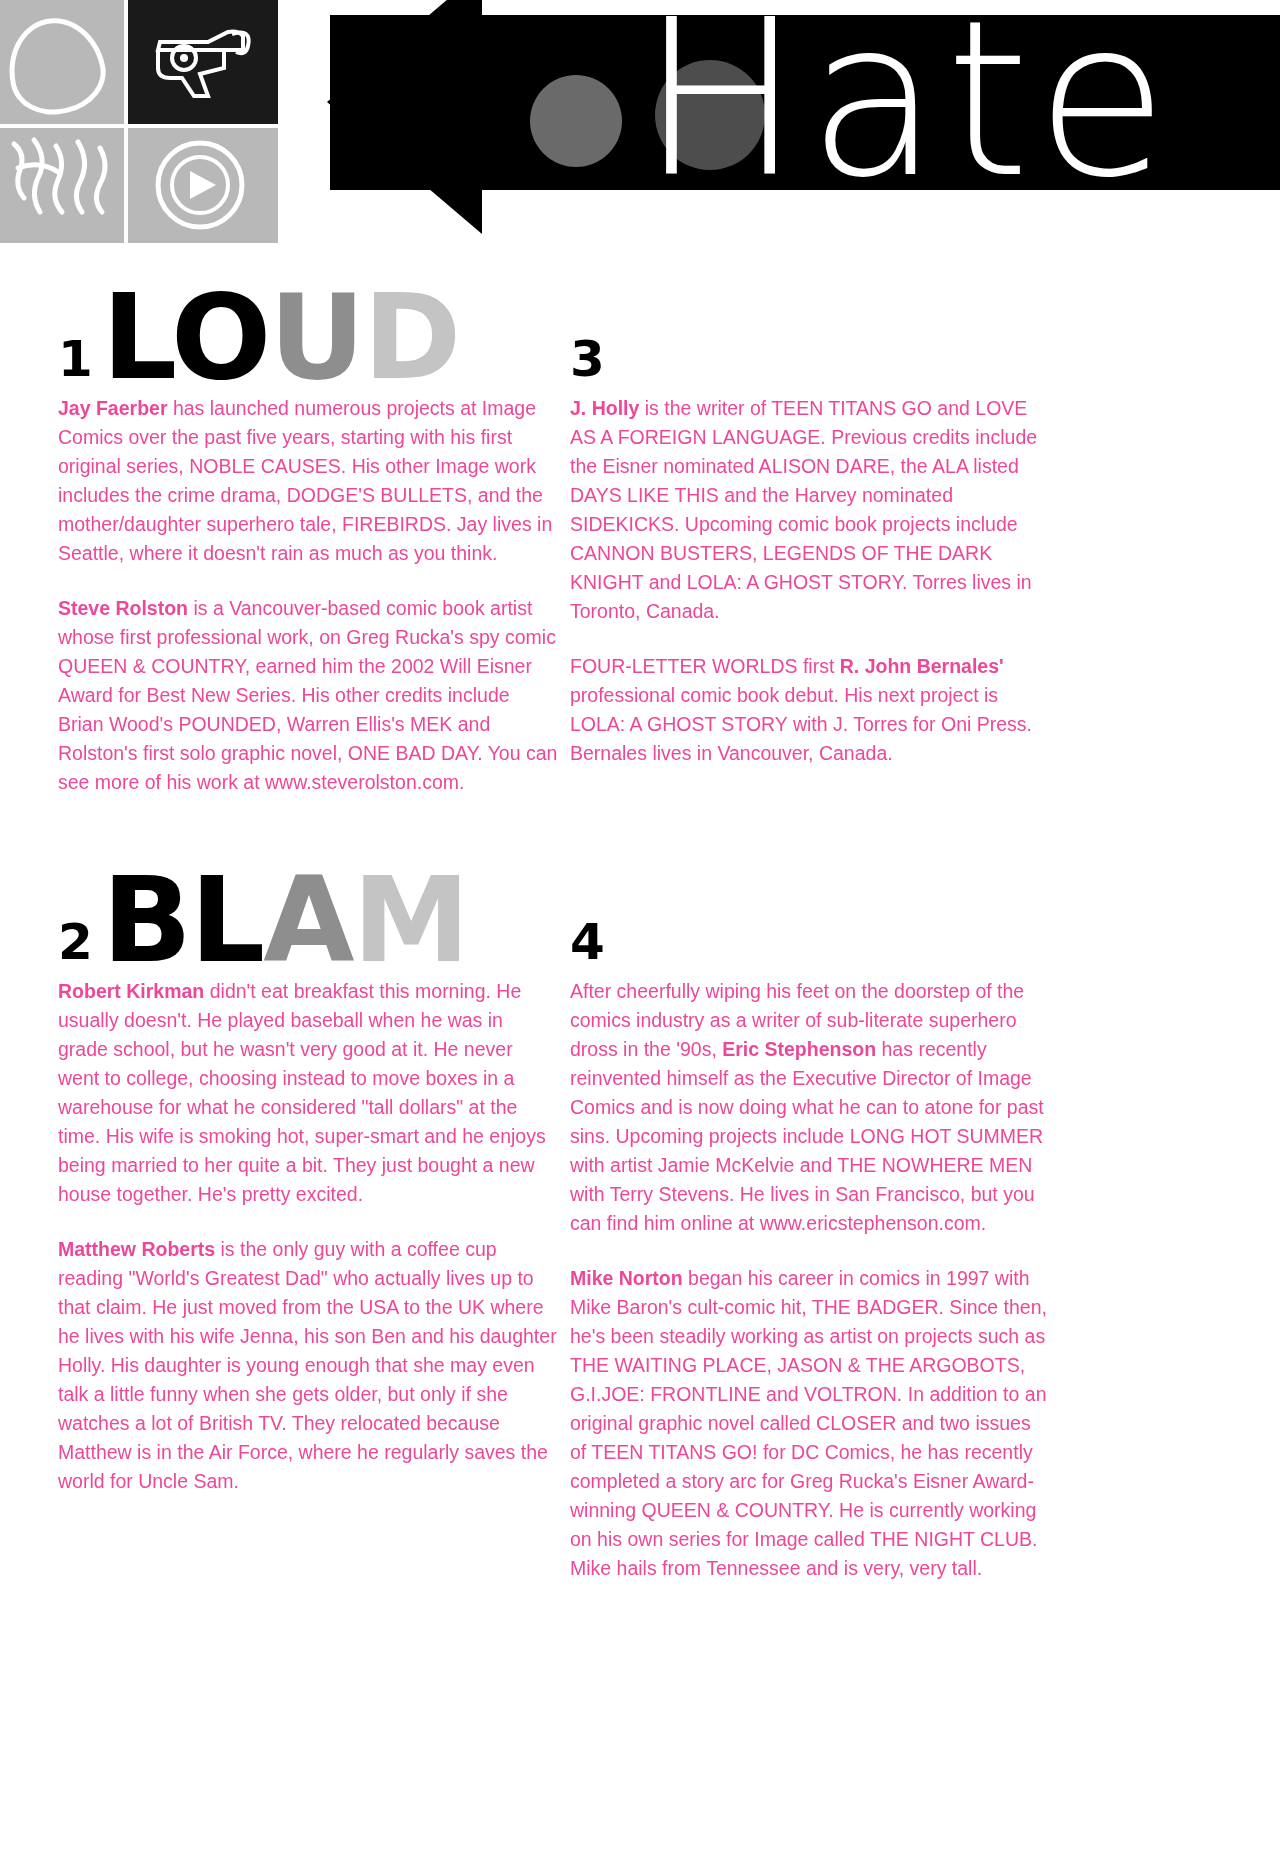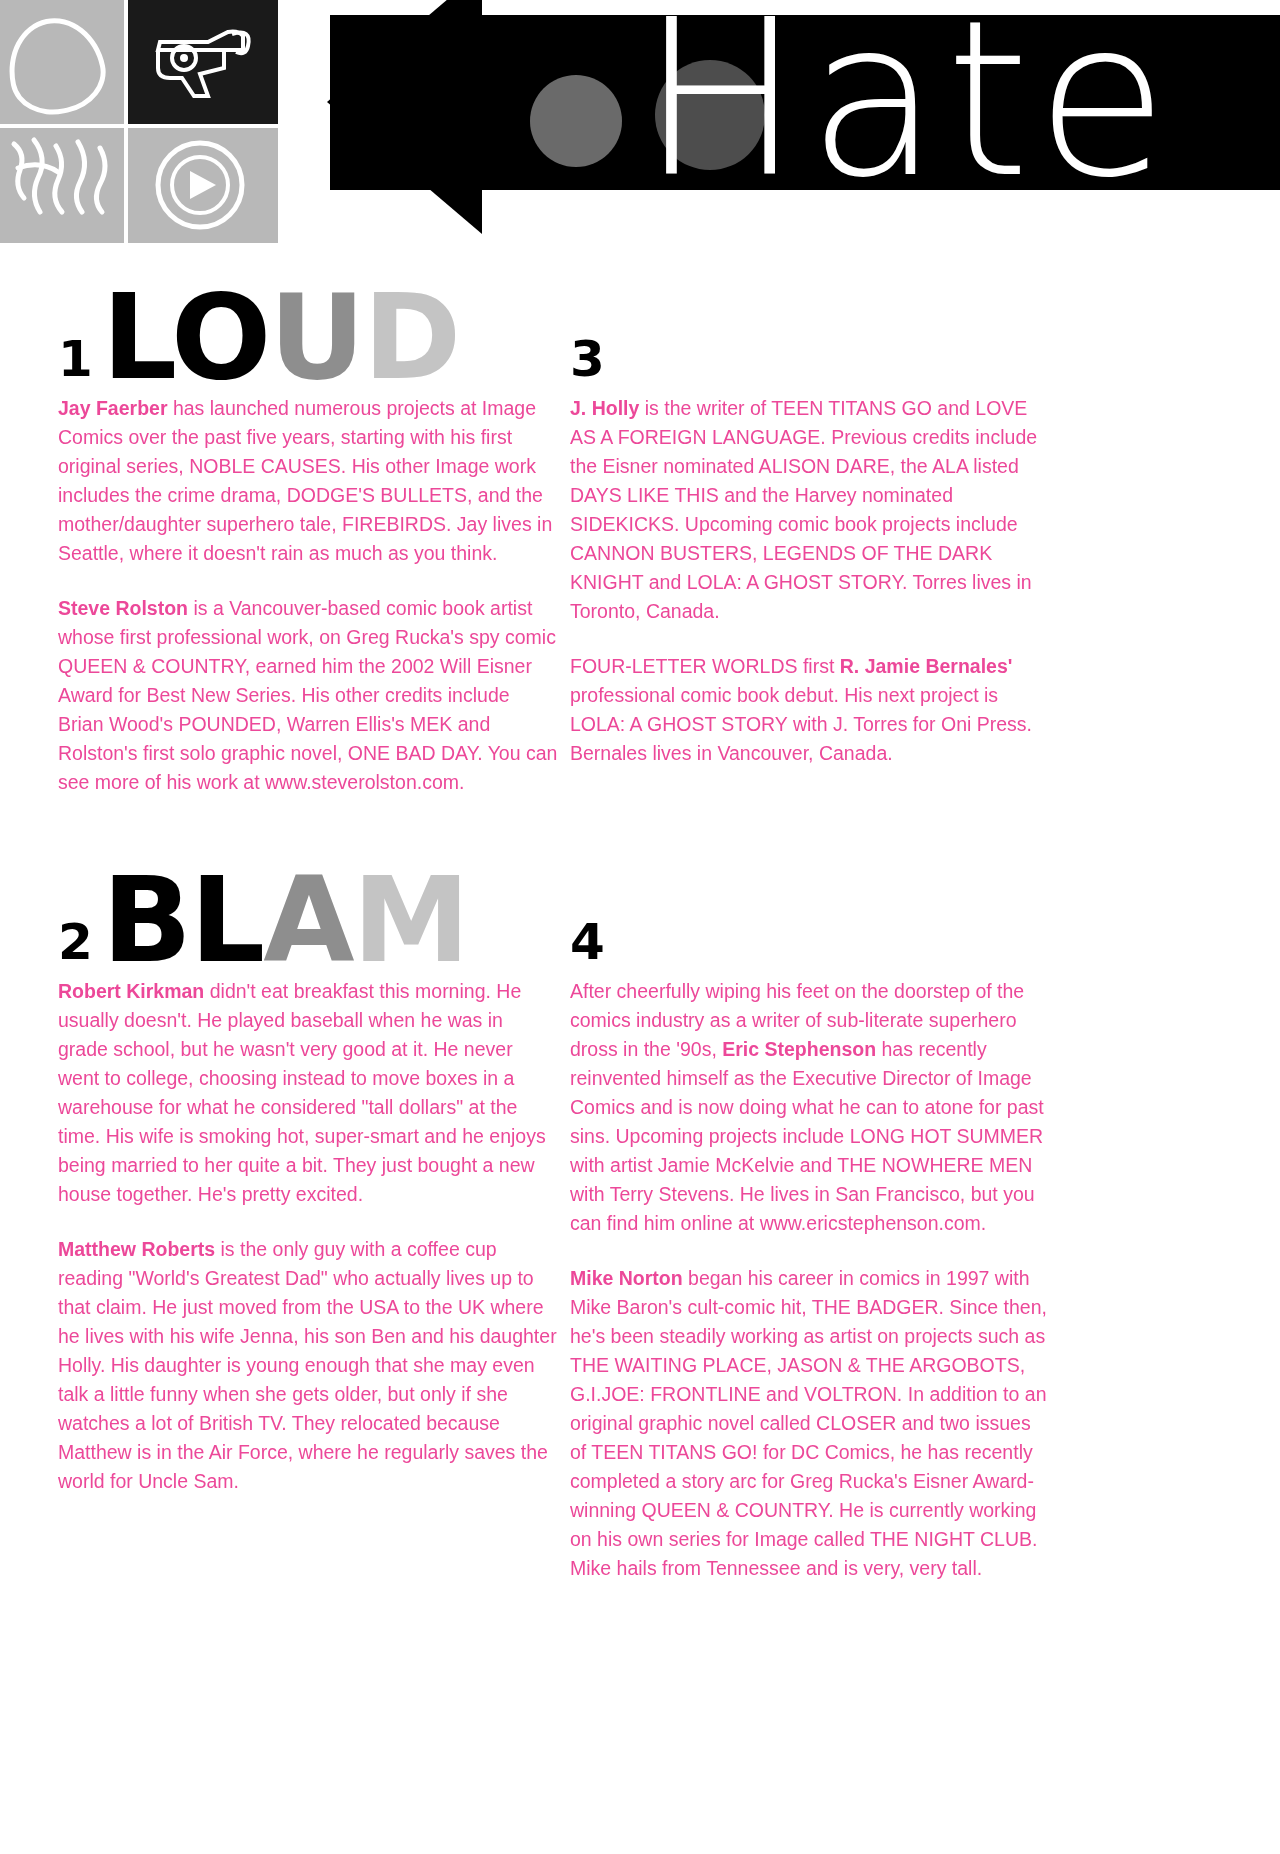--- a/index.html
+++ b/index.html
@@ -208,21 +208,21 @@
   </div>
   <p class="para"><b>Robert Kirkman</b><span> didn't eat breakfast this morning. He usually doesn't. He played baseball when he was in grade school, but he wasn't very good at it. He never went to college, choosing instead to move boxes in a warehouse for what he considered "tall dollars" at the time. His wife is smoking hot, super-smart and he enjoys being married to her quite a bit. They just bought a new house together. He's pretty excited.</span></p>
   <p class="para"><b>Matthew Roberts</b><span> is the only guy with a coffee cup reading "World's Greatest Dad" who actually lives up to that claim. He just moved from the USA to the UK where he lives with his wife Jenna, his son Ben and his daughter Holly. His daughter is young enough that she may even talk a little funny when she gets older, but only if she watches a lot of British TV. They relocated because Matthew is in the Air Force, where he regularly saves the world for Uncle Sam.</span></p>
 </div>
 
 <div class="col col-right block-2">
   <div class="heading">
     <div class="num">3</div>
   </div>
   <p class="para"><b>J. Holly</b><span> is the writer of TEEN TITANS GO and LOVE AS A FOREIGN LANGUAGE. Previous credits include the Eisner nominated ALISON DARE, the ALA listed DAYS LIKE THIS and the Harvey nominated SIDEKICKS. Upcoming comic book projects include CANNON BUSTERS, LEGENDS OF THE DARK KNIGHT and LOLA: A GHOST STORY. Torres lives in Toronto, Canada.</span></p>
-  <p class="para"><span>FOUR-LETTER WORLDS first </span><b>R. Jamie Bernales'</b><span> professional comic book debut. His next project is LOLA: A GHOST STORY with J. Torres for Oni Press. Bernales lives in Vancouver, Canada.</span></p>
+  <p class="para"><span>FOUR-LETTER WORLDS first </span><b>R. John Bernales'</b><span> professional comic book debut. His next project is LOLA: A GHOST STORY with J. Torres for Oni Press. Bernales lives in Vancouver, Canada.</span></p>
 </div>
 
 <div class="col col-right block-4">
   <div class="heading">
     <div class="num">4</div>
   </div>
   <p class="para"><span>After cheerfully wiping his feet on the doorstep of the comics industry as a writer of sub-literate superhero dross in the '90s, </span><b>Eric Stephenson</b><span> has recently reinvented himself as the Executive Director of Image Comics and is now doing what he can to atone for past sins. Upcoming projects include LONG HOT SUMMER with artist Jamie McKelvie and THE NOWHERE MEN with Terry Stevens. He lives in San Francisco, but you can find him online at www.ericstephenson.com.</span></p>
   <p class="para"><b>Mike Norton</b><span> began his career in comics in 1997 with Mike Baron's cult-comic hit, THE BADGER. Since then, he's been steadily working as artist on projects such as THE WAITING PLACE, JASON &amp; THE ARGOBOTS, G.I.JOE: FRONTLINE and VOLTRON. In addition to an original graphic novel called CLOSER and two issues of TEEN TITANS GO! for DC Comics, he has recently completed a story arc for Greg Rucka's Eisner Award-winning QUEEN &amp; COUNTRY.  He is currently working on his own series for Image called THE NIGHT CLUB. Mike hails from Tennessee and is very, very tall.</span></p>
 </div>
 

